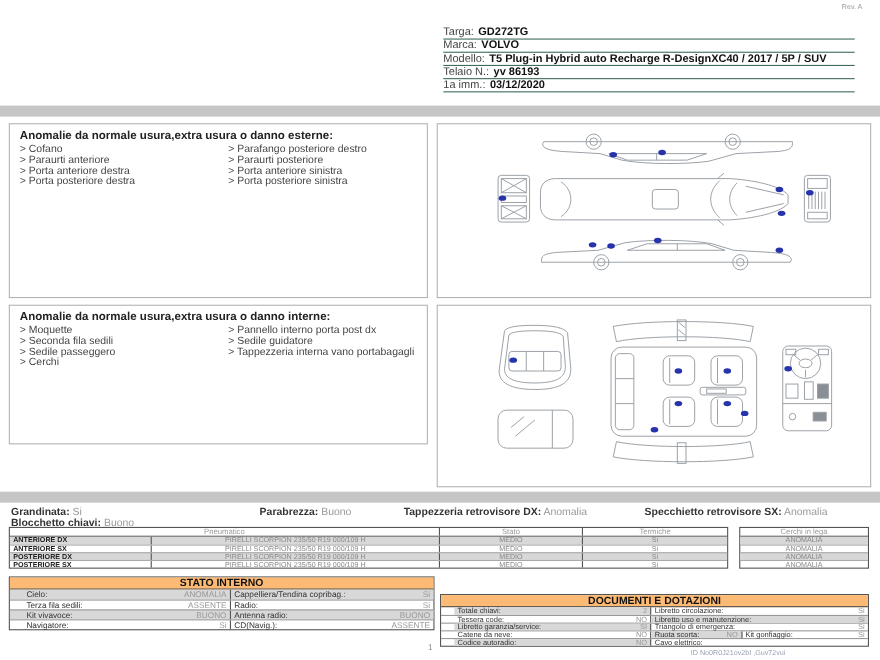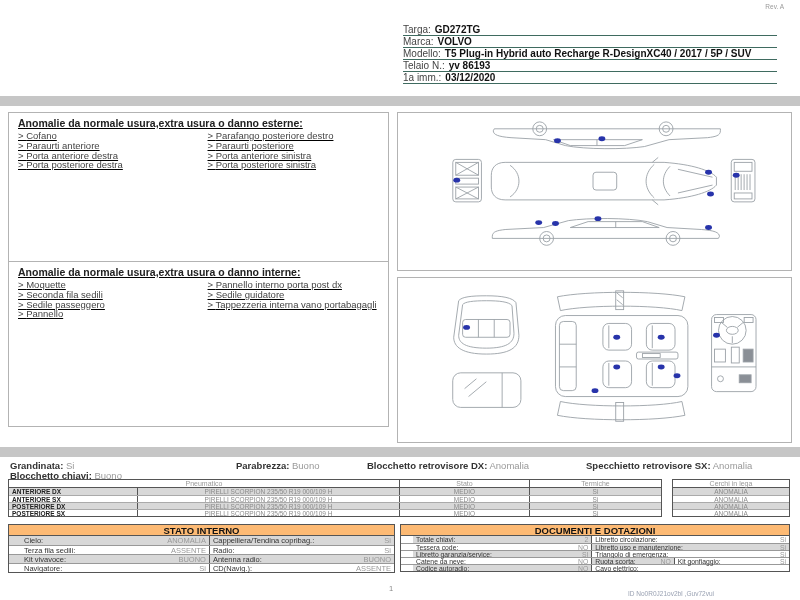--- a/index.html
+++ b/index.html
@@ -17,24 +17,24 @@
   .frow { border-bottom:1px solid #3f6b60; font-size:10px; line-height:11px;
     min-height:11px; color:#444; }
   .frow .lbl { margin-right:4px; }
   .frow .val { color:#111; font-weight:bold; }
 
   
   .bar { position:absolute; left:0; width:800px; height:10px; background:#c6c6c6; }
   #bar1 { top:96px; } #bar2 { top:447px; }
 
   
-  .box { position:absolute; background:#fff; border:1px solid #b3b3b3;text-decoration:underline; }
+  .box { position:absolute; background:#fff; border:1px solid #b3b3b3; }
   #ext-left { left:8px; top:112px; width:381px; height:159px; }
   #ext-right { left:397px; top:112px; width:395px; height:159px; }
-  #int-left { left:8px; top:261px; width:381px; height:166px; }
+  #int-left { left:8px; top:277px; width:381px; height:127px; }
   #int-right { left:397px; top:277px; width:395px; height:166px; }
   .an-head { padding:4px 0 2px 9px; font-size:10.5px; font-weight:bold; color:#222; }
   .an-cols { display:flex; }
   .an-col { width:50%; padding-left:9px; }
   .anitem { font-size:9.5px; line-height:9.8px; color:#444; }
   .anitem::before { content:"> "; }
 
   
   #summary { position:absolute; left:10px; top:460px; width:782px; height:20px;
     font-size:9.5px; }
@@ -62,21 +62,21 @@
     background:#fff; }
   .c-hrow { height:8px; line-height:8px; font-size:7px; color:#9a9a9a; text-align:center;
     border-bottom:1px solid #555; }
   .c-row { height:7px; line-height:7px; font-size:6.5px; text-align:center; color:#8a8a8a; }
   .c-row + .c-row { border-top:1px solid #aaa; }
   .c-row.odd { background:#d8d8d8; }
 
   
   .btable { position:absolute; top:524px; border:1px solid #555; background:#fff; }
   #stato-interno { left:8px; width:387px; }
-  #documenti { left:400px; width:390px; }
+  #documenti { left:400px; width:390px;margin-top:16px; }
   .tblhdr { height:11px; line-height:11px; background:#fdba74; text-align:center;
     font-weight:bold; font-size:9.5px; color:#111; border-bottom:1px solid #555; }
   .b-row { display:flex;padding-left:12px; }
   .b-row + .b-row { border-top:1px solid #999; }
   #stato-interno .b-row { height:9px; line-height:9px; font-size:7.5px; }
   #documenti .b-row { height:7px; line-height:7px; font-size:6.8px; }
   #stato-interno .b-row.odd { background:#d8d8d8; }
   .pair { display:flex; }
   .pair.g { background:#d8d8d8; }
   .pair .dl { padding-left:3px; color:#333; white-space:nowrap; }
@@ -207,21 +207,21 @@
     </svg>
   </div>
 
   <div id="int-left" class="box">
     <div class="an-head">Anomalie da normale usura,extra usura o danno interne:</div>
     <div class="an-cols">
       <div class="an-col">
         <div class="anitem">Moquette</div>
         <div class="anitem">Seconda fila sedili</div>
         <div class="anitem">Sedile passeggero</div>
-        <div class="anitem">Pannello</div>
+        <div class="anitem">Cerchi</div>
       </div>
       <div class="an-col">
         <div class="anitem">Pannello interno porta post dx</div>
         <div class="anitem">Sedile guidatore</div>
         <div class="anitem">Tappezzeria interna vano portabagagli</div>
       </div>
     </div>
   </div>
 
   <div id="int-right" class="box">
@@ -293,21 +293,21 @@
   <div id="summary">
     <span class="pairpos" style="left:0; top:0;">
       <span class="slbl">Grandinata:</span>
       <span class="sval">Si</span>
     </span>
     <span class="pairpos" style="left:226px; top:0;">
       <span class="slbl">Parabrezza:</span>
       <span class="sval">Buono</span>
     </span>
     <span class="pairpos" style="left:357px; top:0;">
-      <span class="slbl">Blocchetto retrovisore DX:</span>
+      <span class="slbl">Tappezzeria retrovisore DX:</span>
       <span class="sval">Anomalia</span>
     </span>
     <span class="pairpos" style="left:576px; top:0;">
       <span class="slbl">Specchietto retrovisore SX:</span>
       <span class="sval">Anomalia</span>
     </span>
     <span class="pairpos" style="left:0; top:10px;">
       <span class="slbl">Blocchetto chiavi:</span>
       <span class="sval">Buono</span>
     </span>

